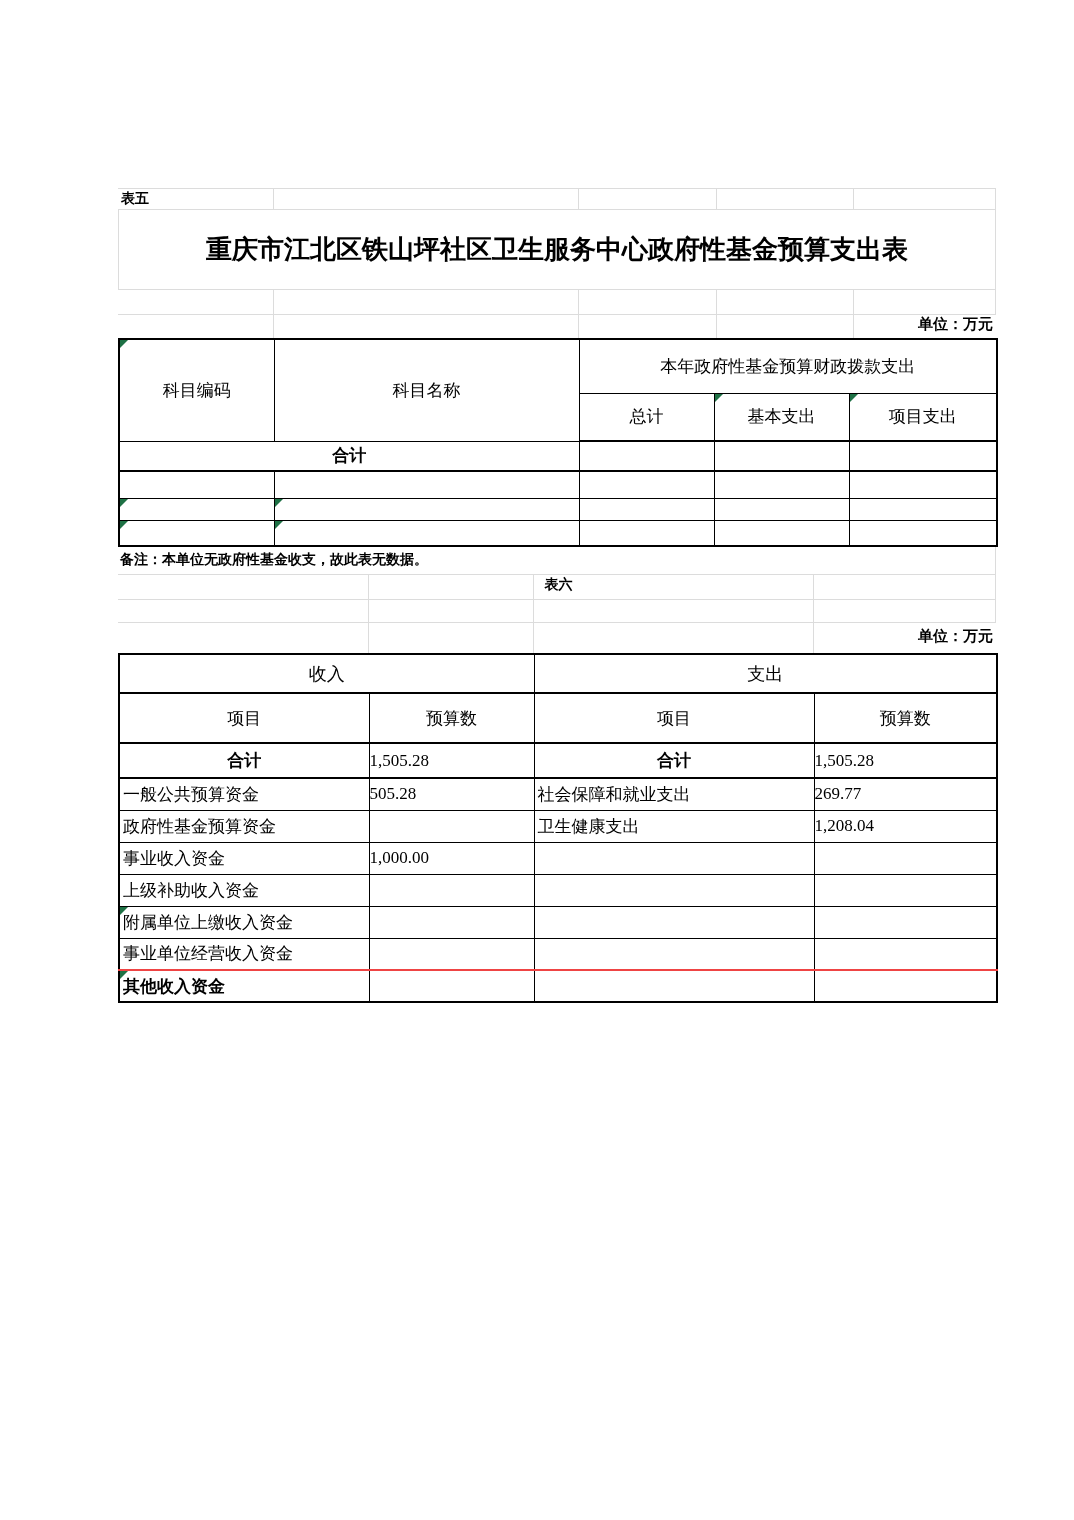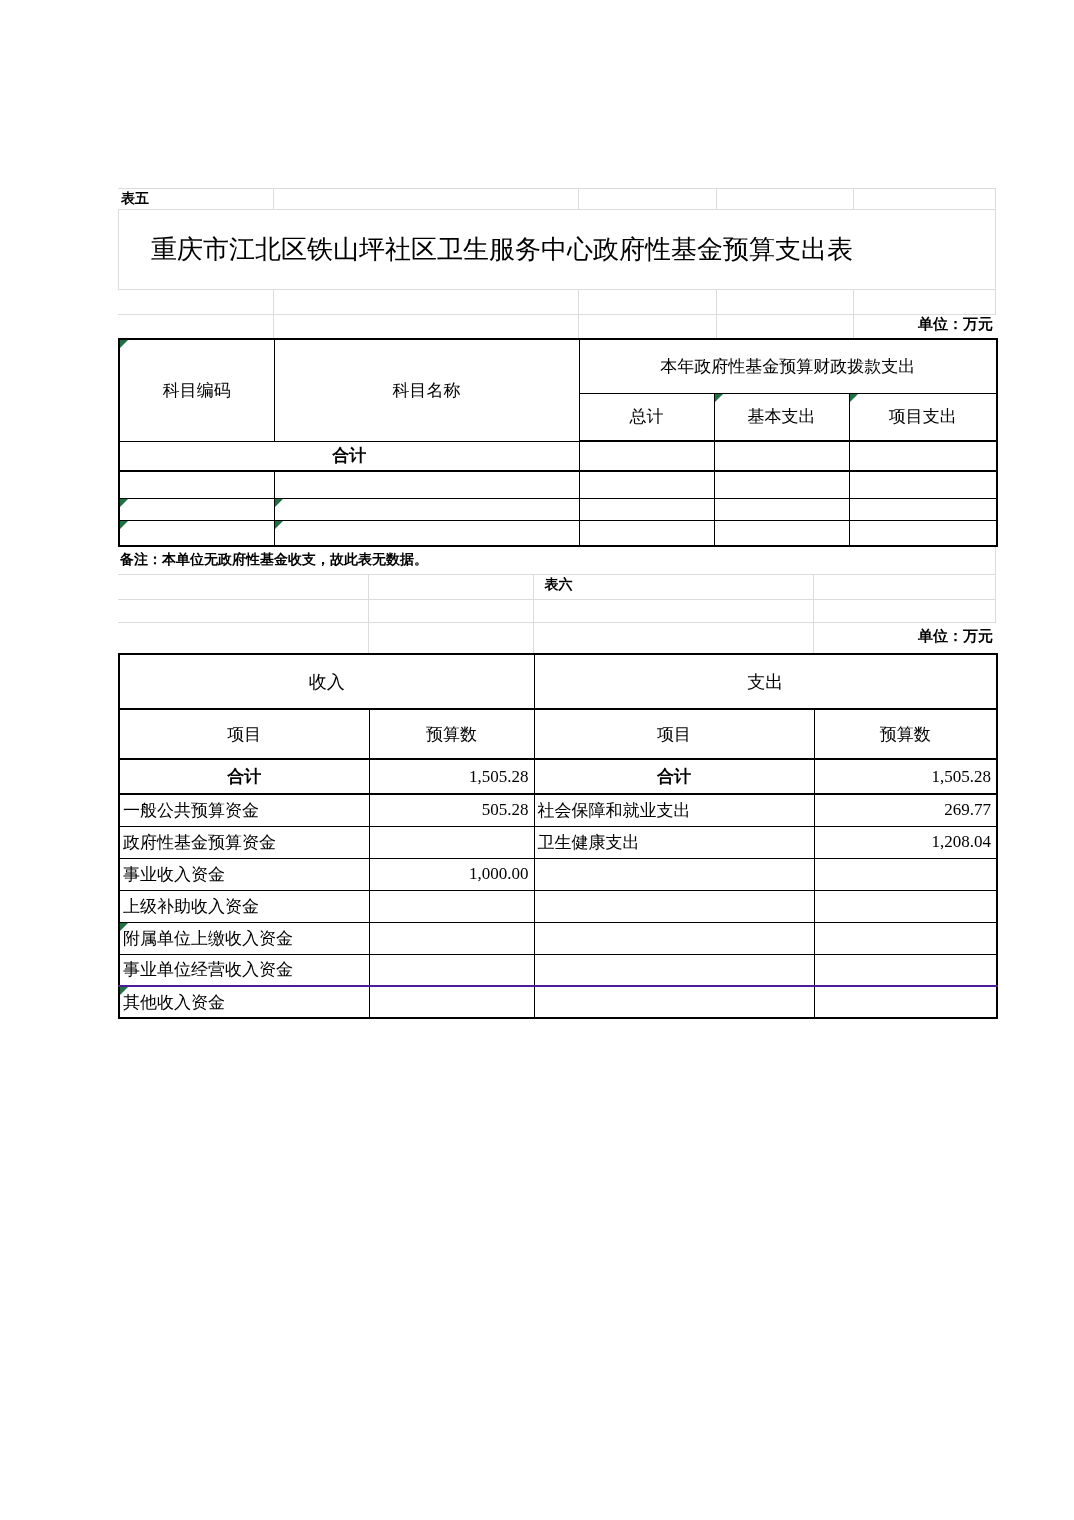--- a/index.html
+++ b/index.html
@@ -11,36 +11,36 @@
   }
   .sheet { position:absolute; left:118px; top:188px; width:878px; }
 
   
   .frow { position:relative; width:878px; border-bottom:1px solid #dcdcdc; }
   .frow.topline { border-top:1px solid #dcdcdc; }
   .frow.noline { border-bottom:none; }
   .gv { position:absolute; top:0; bottom:0; width:1px; background:#dcdcdc; }
 
   .tag   { font-size:14px; font-weight:bold; padding-left:3px; }
-  .title { font-weight:400;margin-left:33px; }
+  .title { text-align:center; font-weight:700; }
   .t5title { font-size:26px; line-height:80px; }
   .t6title { font-size:28px; line-height:55px; }
   .unit  { font-size:15px; font-weight:bold; text-align:right; padding-right:3px; }
   .note  { font-size:14px; font-weight:bold; padding:4px 0 0 2px; }
 
   table.tbl { border-collapse:collapse; table-layout:fixed; width:878px;
               border:2px solid #000; }
   table.tbl td { border:1px solid #000; font-size:17px; overflow:hidden;
                  position:relative; vertical-align:middle; }
   .center { text-align:center; }
   .leftp  { text-align:left; padding-left:3px; }
-  .rightp { text-align:right; padding-right:5px; font-size:16px; }
+  .rightp { text-align:left; padding-right:5px; font-size:16px; }
   .bold   { font-weight:bold; }
   tr.bb2 td { border-bottom:2px solid #000; }
-  tr.bt2 td { border-top:2px solid #4c1d95; }
+  tr.bt2 td { border-top:2px solid #ef4444;font-weight:bold; }
 
   
   .tri { position:absolute; top:0; left:0; width:0; height:0;
          border-style:solid; border-width:8px 8px 0 0;
          border-color:#1e7145 transparent transparent transparent; }
 </style>
 </head>
 <body>
 
 <div class="sheet">
@@ -162,21 +162,21 @@
   </div>
 
   <table class="tbl">
     <colgroup>
       <col style="width:250px">
         <col style="width:165px">
         <col style="width:280px">
         <col style="width:183px">
     </colgroup>
     <tbody>
-        <tr style="height:55px" class="bb2">
+        <tr style="height:39px" class="bb2">
       <td colspan="2" class="center" style="font-size:18px">收入</td>
       <td colspan="2" class="center" style="font-size:18px">支出</td>
     </tr>
     <tr style="height:50px" class="bb2">
       <td class="center">项目</td>
       <td class="center">预算数</td>
       <td class="center">项目</td>
       <td class="center">预算数</td>
     </tr>
     <tr style="height:35px" class="bb2">

